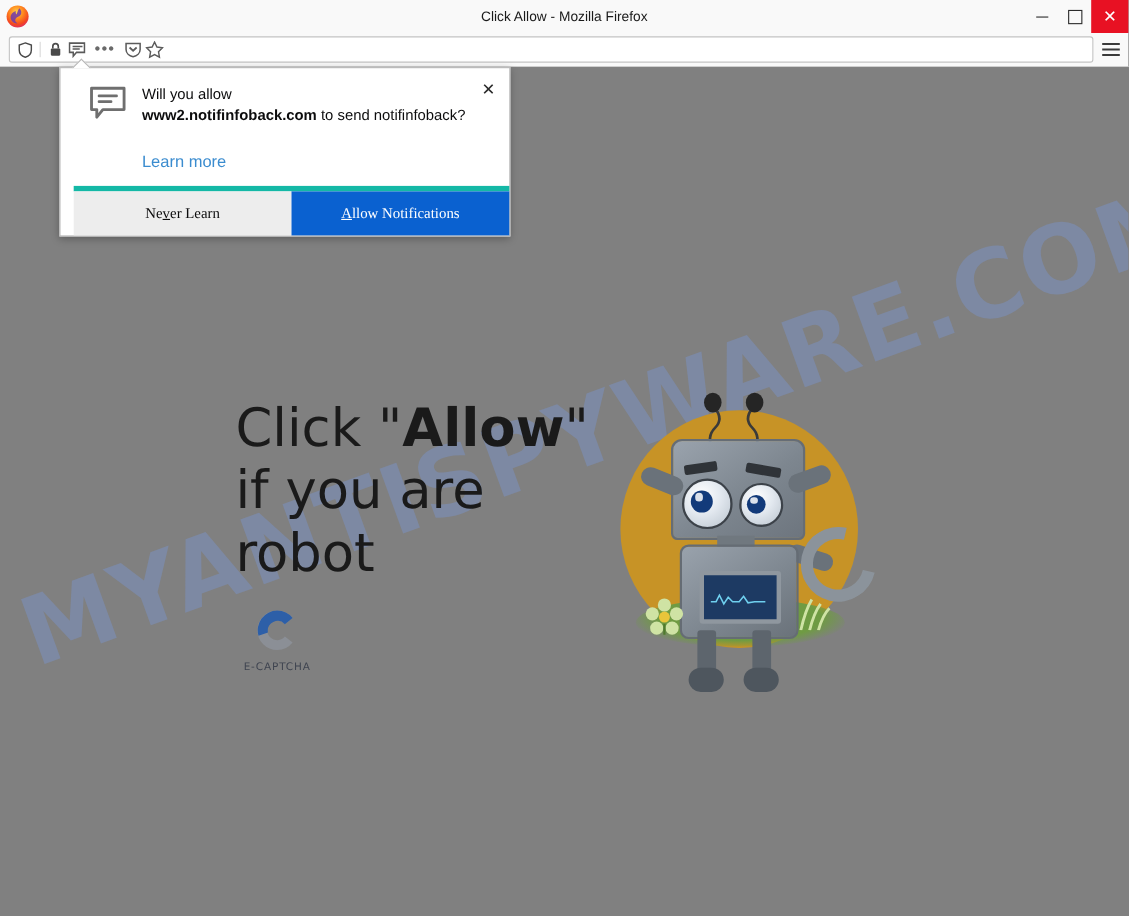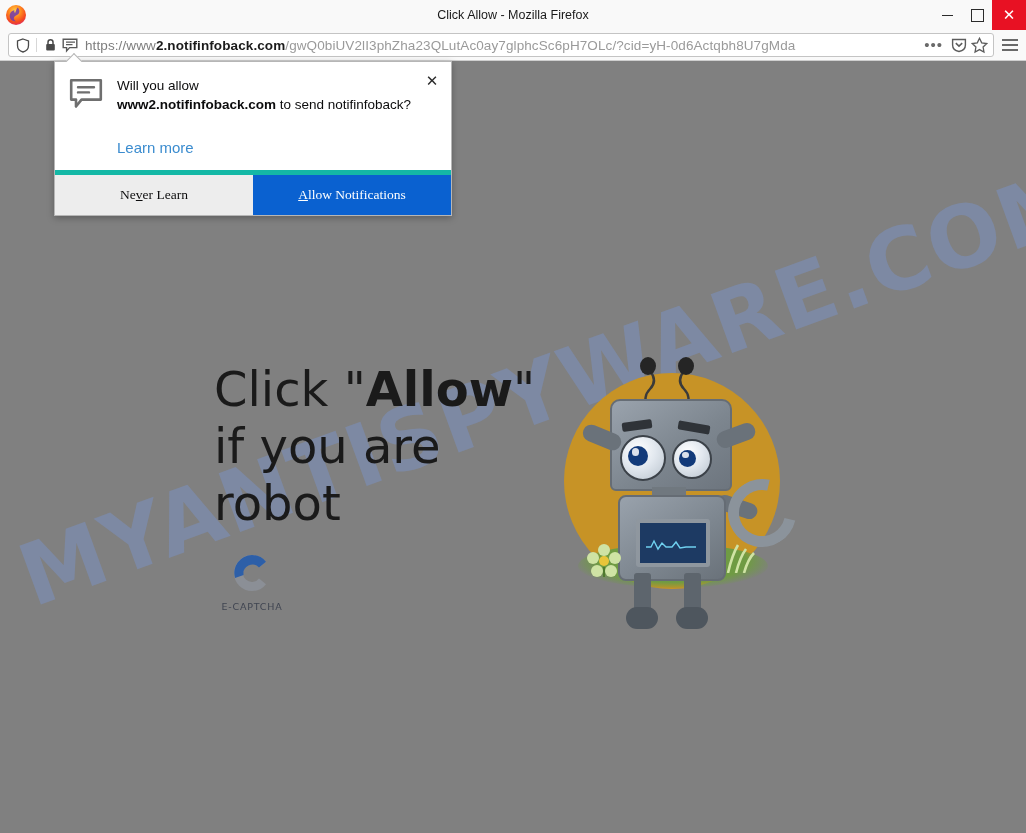--- a/index.html
+++ b/index.html
@@ -350,20 +350,21 @@
   
   .popup {
     position: absolute;
     left: 54px;
     top: 61px;
     width: 396px;
     background: #fff;
     border: 1px solid #b6b6b6;
     box-shadow: 0 2px 7px rgba(0,0,0,0.28);
     z-index: 50;
+    padding-left: 12px;
   }
   .popup-arrow {
     position: absolute;
     left: 11px;
     top: -9px;
     width: 16px;
     height: 9px;
     overflow: hidden;
   }
   .popup-arrow i {
@@ -471,21 +472,20 @@
           <path d="M4 6V4.2a2.5 2.5 0 015 0V6" fill="none" stroke="#4a4a4a" stroke-width="1.5"></path>
           <rect x="2.2" y="6" width="8.6" height="6.6" rx="1" fill="#4a4a4a"></rect>
         </svg>
     </div>
     <div class="ub-icon">
       <svg width="16" height="15" viewBox="0 0 16 15">
           <path d="M1.2 1.2h13.6v8.4H7.6L4.6 13V9.6H1.2z" fill="none" stroke="#5a5a5a" stroke-width="1.4"></path>
           <path d="M4 4.2h9M4 6.6h6.5" stroke="#5a5a5a" stroke-width="1.3"></path>
         </svg>
     </div>
-    <div class="url-text"><span class="scheme">https://www</span><b>2.</b><b>notifinfoback.com</b><span>/gwQ0biUV2lI3phZha23QLutAc0ay7glphcSc6pH7OLc/?cid=yH-0d6Actqbh8U7gMda</span></div>
     <div class="ub-right">
       <div class="dots">•••</div>
       <div class="ub-icon">
         <svg width="16" height="16" viewBox="0 0 16 16">
             <path d="M1.6 2.5h12.8v5.4c0 3.4-2.9 5.9-6.4 6.6C4.5 13.8 1.6 11.3 1.6 7.9z" fill="none" stroke="#5c5c5c" stroke-width="1.4"></path>
             <path d="M4.8 6.2L8 9.1l3.2-2.9" fill="none" stroke="#5c5c5c" stroke-width="1.6"></path>
           </svg>
       </div>
       <div class="ub-icon">
         <svg width="17" height="17" viewBox="0 0 17 17">

